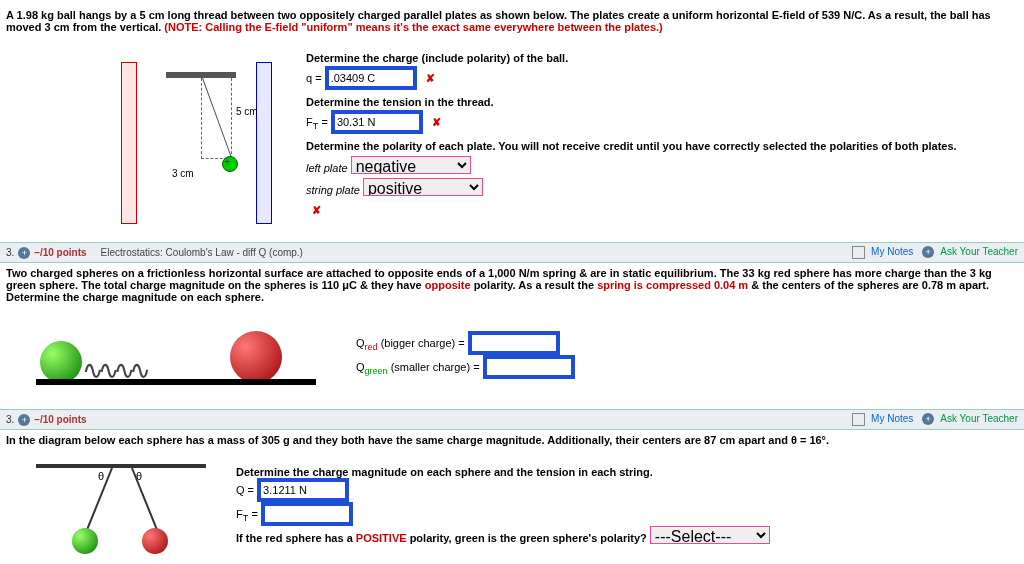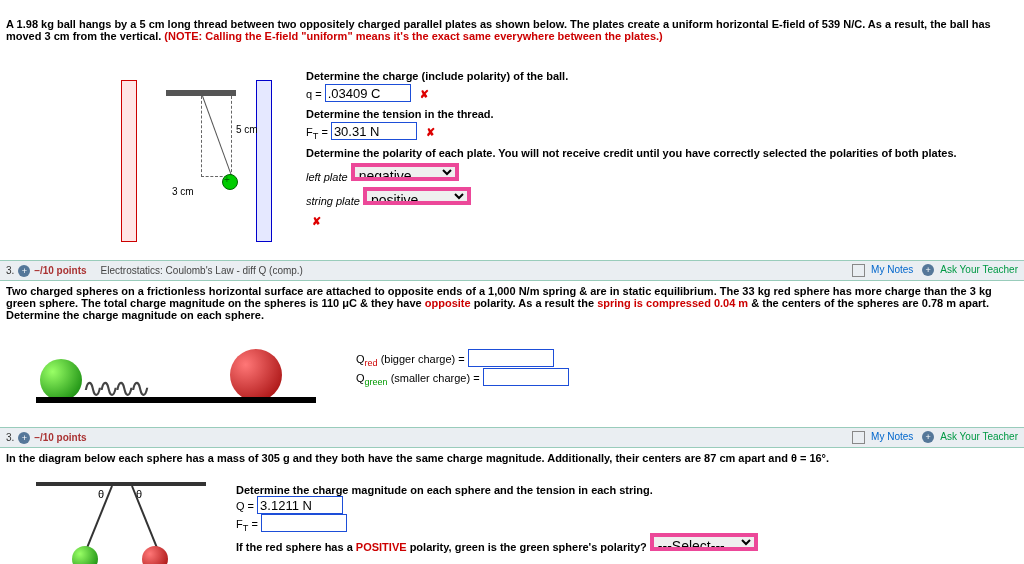--- a/index.html
+++ b/index.html
@@ -1,37 +1,37 @@
 <!DOCTYPE html>
 <html><head>
 <meta charset="utf-8">
 <style>
 body{margin:0;font-family:Arial,Helvetica,sans-serif;font-size:11px;background:#fff;color:#000}
 .page{width:1024px}
-.q-top{padding:18px 6px}
+.q-top{padding:9px 6px}
 .q-body{padding:4px 6px}
 b{font-weight:bold}
 .red{color:#c00}
 .green-txt{color:#090}
 .row{display:flex;align-items:flex-start}
 .diagram1{position:relative;width:210px;height:180px;margin:6px 30px 6px 60px}
 .plate-red{position:absolute;left:55px;top:10px;width:14px;height:160px;border:1px solid #c00;background:#ffe5e5}
 .plate-blue{position:absolute;left:190px;top:10px;width:14px;height:160px;border:1px solid #00c;background:#e5e8ff}
 .bar{position:absolute;left:100px;top:20px;width:70px;height:6px;background:#555}
 .thread{position:absolute;left:135px;top:26px;width:29px;height:80px;border-right:1px dashed #666;transform-origin:top left;border-bottom:1px dashed #666;border-left:1px dashed #666}
 .thread-line{position:absolute;left:136px;top:26px;width:1px;height:86px;background:#555;transform-origin:top;transform:rotate(-20deg)}
 .ball-small{position:absolute;left:156px;top:104px;width:14px;height:14px;border-radius:50%;background:#0c0;border:1px solid #060}
 .plus{position:absolute;left:158px;top:104px;font-size:10px;color:#060}
 .lbl5cm{position:absolute;left:170px;top:54px;font-size:10px}
 .lbl3cm{position:absolute;left:106px;top:116px;font-size:10px}
 .fields{flex:1;padding-top:6px}
 .fld-line{margin-bottom:6px}
 .fld-line b{display:block;margin-bottom:2px}
-input.txt{width:80px;height:16px;font-size:13px;border:1px solid #1d4ed8;padding:0 2px}
-select.sel{width:108px;height:18px;font-size:14px;border:4px solid #ec4899}
+input.txt{width:80px;height:16px;font-size:11px;border:4px solid #1d4ed8;padding:0 2px}
+select.sel{width:120px;height:18px;font-size:16px;border:1px solid #ec4899}
 .xmark{color:#d00;font-weight:bold;margin-left:6px}
 .q-header{background:#eaeef2;border-top:1px solid #9cb;border-bottom:1px solid #9cb;padding:3px 6px;font-size:10px;display:flex;align-items:center}
 .bullet-num{color:#333;margin-right:4px}
 .toggle{display:inline-block;width:12px;height:12px;border-radius:50%;background:#579;color:#fff;text-align:center;line-height:12px;margin-right:4px;font-size:9px}
 .pts{color:#a33;font-weight:bold}
 .src{color:#444;margin-left:14px}
 .hdr-right{margin-left:auto}
 .chk{display:inline-block;width:11px;height:11px;border:1px solid #888;margin-right:3px;vertical-align:middle}
 .lnk{color:#06c;margin-right:6px}
 .lnk2{color:#094}

